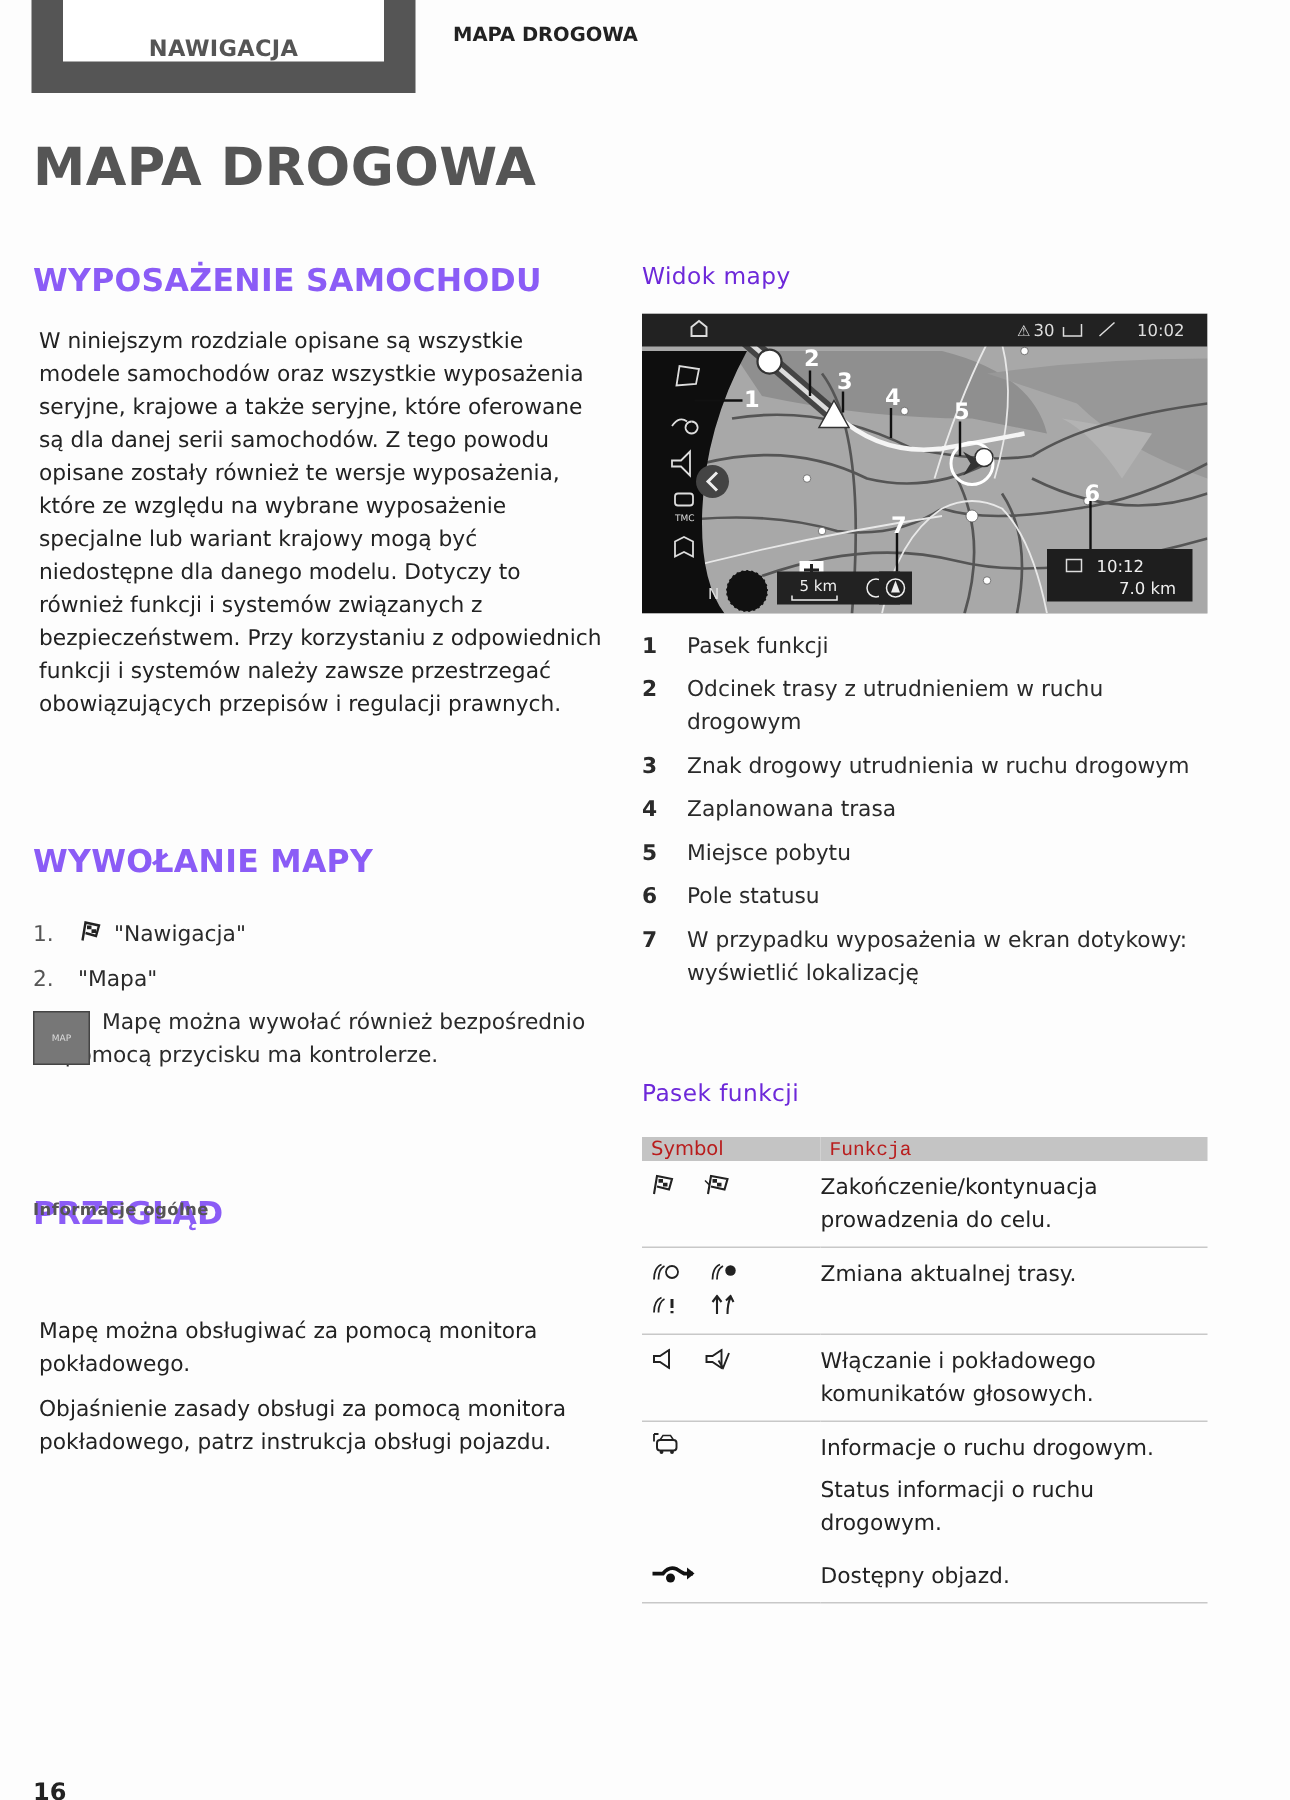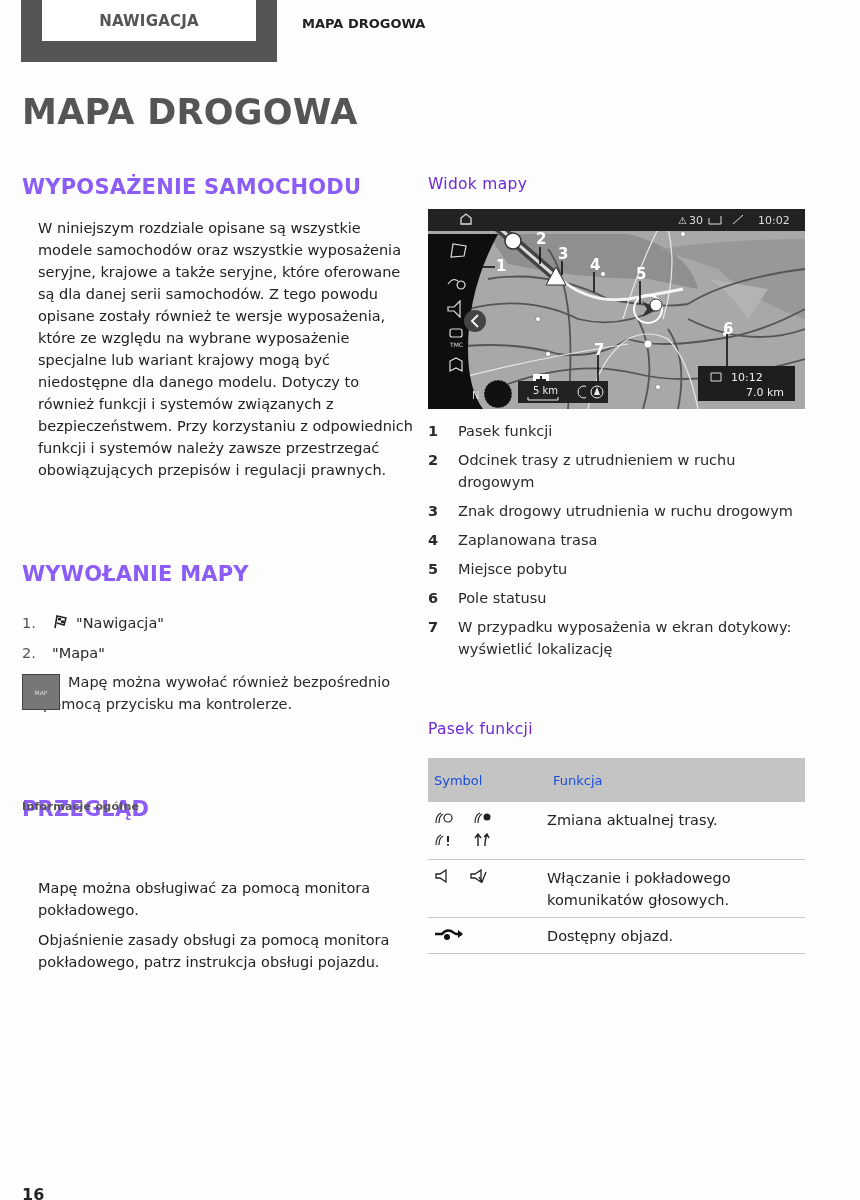--- a/index.html
+++ b/index.html
@@ -2,52 +2,52 @@
 <html><head>
 <meta charset="utf-8">
 <style>
   html, body { margin:0; padding:0; }
   body { width:860px; height:1200px; background:#fdfdfd; position:relative; overflow:hidden;
          font-family:"DejaVu Sans", sans-serif; color:#2a2a2a; }
 
   
   .hdr-box { position:absolute; left:21px; top:0; width:256px; height:62px; background:#555; }
   .hdr-box-inner { position:absolute; left:21px; top:0; width:214px; height:41px; background:#fff;
-                   display:flex; align-items:center; justify-content:center; }
+                   display:flex; align-items:flex-end; justify-content:center; }
   .hdr-chapter { font-size:15px; font-weight:bold; color:#555; letter-spacing:0.2px; }
   .hdr-section { position:absolute; left:302px; top:16px; font-size:13px; font-weight:bold; color:#222; }
 
   .page-title { position:absolute; left:22px; top:92px; font-size:35px; font-weight:bold; color:#555; letter-spacing:0.3px; margin:0; }
 
   
   .col-left { position:absolute; left:22px; top:0; width:378px; }
   h2.sec { position:absolute; left:0; margin:0; font-size:21px; font-weight:bold; color:#8b5cf6; letter-spacing:0.2px; white-space:nowrap; }
-  .para { position:absolute; left:16px; width:378px; font-size:14.5px; line-height:22px; color:#222; margin:0; }
+  .para { position:absolute; left:4px; width:378px; font-size:14.5px; line-height:22px; color:#222; margin:0; }
   .steps { position:absolute; left:0; top:608px; margin:0; padding:0; list-style:none; font-size:14.5px; }
   .steps li { height:30px; display:flex; align-items:center; }
   .steps .num { width:30px; color:#555; }
   .nav-flag { display:inline-block; width:18px; margin-right:6px; }
   .map-btn { position:absolute; left:0; top:674px; width:38px; height:36px; background:#777; border:1px solid #444;
              box-sizing:border-box; display:flex; align-items:center; justify-content:center; }
   .map-btn span { font-size:6px; color:#ddd; }
   .map-note { position:absolute; left:0; top:671px; width:378px; font-size:14.5px; line-height:22px; text-indent:46px; margin:0; }
   .subh { position:absolute; left:0; top:800px; margin:0; font-size:11px; font-weight:bold; color:#555; letter-spacing:0.3px; }
 
   
   .col-right { position:absolute; left:428px; top:0; width:378px; }
   .rh { position:absolute; left:0; margin:0; font-size:15.5px; font-weight:normal; color:#6d28d9; letter-spacing:0.3px; }
   .screen { position:absolute; left:0; top:209px; width:377px; height:200px; background:#a9a9a9; overflow:hidden; }
   .legend { position:absolute; left:0; top:420px; width:378px; margin:0; padding:0; list-style:none; font-size:14.5px; line-height:22px; }
   .legend li { display:flex; margin-bottom:7px; }
   .legend .n { width:30px; font-weight:bold; flex:none; }
   .legend .t { flex:1; }
 
   table.sym { position:absolute; left:0; top:758px; width:377px; border-collapse:collapse; font-size:14.5px; }
-  table.sym th { background:#c4c4c4; text-align:left; font-weight:normal; font-size:13px; height:44px; padding:0 0 0 6px; color:#1d4ed8; }
-  table.sym th.fn { padding-left:6px; }
+  table.sym th { background:#c4c4c4; text-align:left; font-weight:normal; font-size:13px; height:16px; padding:0 0 0 6px; color:#b91c1c; }
+  table.sym th.fn { padding-left:6px;font-family:Liberation Mono, monospace; }
   table.sym td { vertical-align:top; padding:7px 0 6px 0; line-height:22px; color:#222; }
   table.sym td.ic { width:113px; padding-left:6px; font-size:16px; }
   table.sym tr.br td { border-bottom:1px solid #c8c8c8; }
   table.sym tr.last td { border-bottom:6px solid #c0c0c0; }
   .ic span { display:inline-block; margin-right:14px; }
   .sub-p { margin-top:6px; display:block; }
 
   .page-num { position:absolute; left:22px; top:1185px; font-size:16px; font-weight:bold; color:#222; }
 </style>
 </head>
@@ -248,20 +248,36 @@
   <table class="sym">
     <thead>
       <tr>
         <th>Symbol</th>
         <th class="fn">Funkcja</th>
       </tr>
     </thead>
     <tbody>
       <tr class="br">
         <td class="ic">
+          <span><svg width="16" height="14" viewBox="0 0 16 14">
+                <path d="M2 13 L4 1 L14 3 L12 10 L4 8" fill="none" stroke="#222" stroke-width="1.4"></path>
+                <rect x="5" y="3" width="3" height="2.5" fill="#222"></rect>
+                <rect x="8" y="5.5" width="3" height="2.5" fill="#222"></rect>
+              </svg></span>
+          <span><svg width="18" height="14" viewBox="0 0 18 14">
+                <path d="M3 13 L5 1 L16 3 L14 10 L5 8" fill="none" stroke="#222" stroke-width="1.4"></path>
+                <rect x="6" y="3" width="3" height="2.5" fill="#222"></rect>
+                <rect x="9" y="5.5" width="3" height="2.5" fill="#222"></rect>
+                <path d="M1 4 L4 7" stroke="#222"></path>
+              </svg></span>
+        </td>
+        <td>Zakończenie/kontynuacja prowadzenia do celu.</td>
+      </tr>
+      <tr class="br">
+        <td class="ic">
           <span><svg width="20" height="14" viewBox="0 0 20 14">
                 <path d="M2 12 Q2 4 7 2 M5 12 Q5 5 9 3" stroke="#222" fill="none" stroke-width="1.2"></path>
                 <circle cx="14" cy="7" r="4" fill="none" stroke="#222" stroke-width="1.2"></circle>
               </svg></span>
           <span><svg width="20" height="14" viewBox="0 0 20 14">
                 <path d="M2 12 Q2 4 7 2 M5 12 Q5 5 9 3" stroke="#222" fill="none" stroke-width="1.2"></path>
                 <circle cx="14" cy="6" r="3.5" fill="#222"></circle>
               </svg></span><br>
           <span><svg width="20" height="14" viewBox="0 0 20 14">
                 <path d="M2 12 Q2 4 7 2 M5 12 Q5 5 9 3" stroke="#222" fill="none" stroke-width="1.2"></path>
@@ -278,20 +294,35 @@
           <span><svg width="16" height="14" viewBox="0 0 16 14">
                 <path d="M2 5 L6 5 L12 1 L12 13 L6 9 L2 9 Z" fill="none" stroke="#222" stroke-width="1.3"></path>
               </svg></span>
           <span><svg width="18" height="14" viewBox="0 0 18 14">
                 <path d="M2 5 L6 5 L12 1 L12 13 L6 9 L2 9 Z" fill="none" stroke="#222" stroke-width="1.3"></path>
                 <path d="M10 8 L13 13 L17 3" fill="none" stroke="#222" stroke-width="1.3"></path>
               </svg></span>
         </td>
         <td>Włączanie i pokładowego komunikatów głosowych.</td>
       </tr>
+      <tr>
+        <td class="ic">
+          <span><svg width="20" height="16" viewBox="0 0 20 16">
+                <path d="M2 1 L2 6 M2 1 L5 1" stroke="#222" fill="none" stroke-width="1.2"></path>
+                <rect x="4" y="5" width="13" height="7" rx="2" fill="none" stroke="#222" stroke-width="1.3"></rect>
+                <path d="M6 5 L8 2 L13 2 L15 5" stroke="#222" fill="none"></path>
+                <circle cx="7" cy="13" r="1.3" fill="#222"></circle>
+                <circle cx="14" cy="13" r="1.3" fill="#222"></circle>
+              </svg></span>
+        </td>
+        <td>
+          <span>Informacje o ruchu drogowym.</span>
+          <span class="sub-p">Status informacji o ruchu drogowym.</span>
+        </td>
+      </tr>
       <tr class="br">
         <td class="ic">
           <span><svg width="30" height="14" viewBox="0 0 30 14">
                 <path d="M1 7 L8 7 Q12 2 17 4 Q20 6 22 7 L28 7" stroke="#111" fill="none" stroke-width="2.5"></path>
                 <circle cx="13" cy="10" r="3" fill="#111"></circle>
                 <path d="M24 3 L29 7 L24 11 Z" fill="#111"></path>
               </svg></span>
         </td>
         <td>Dostępny objazd.</td>
       </tr>

